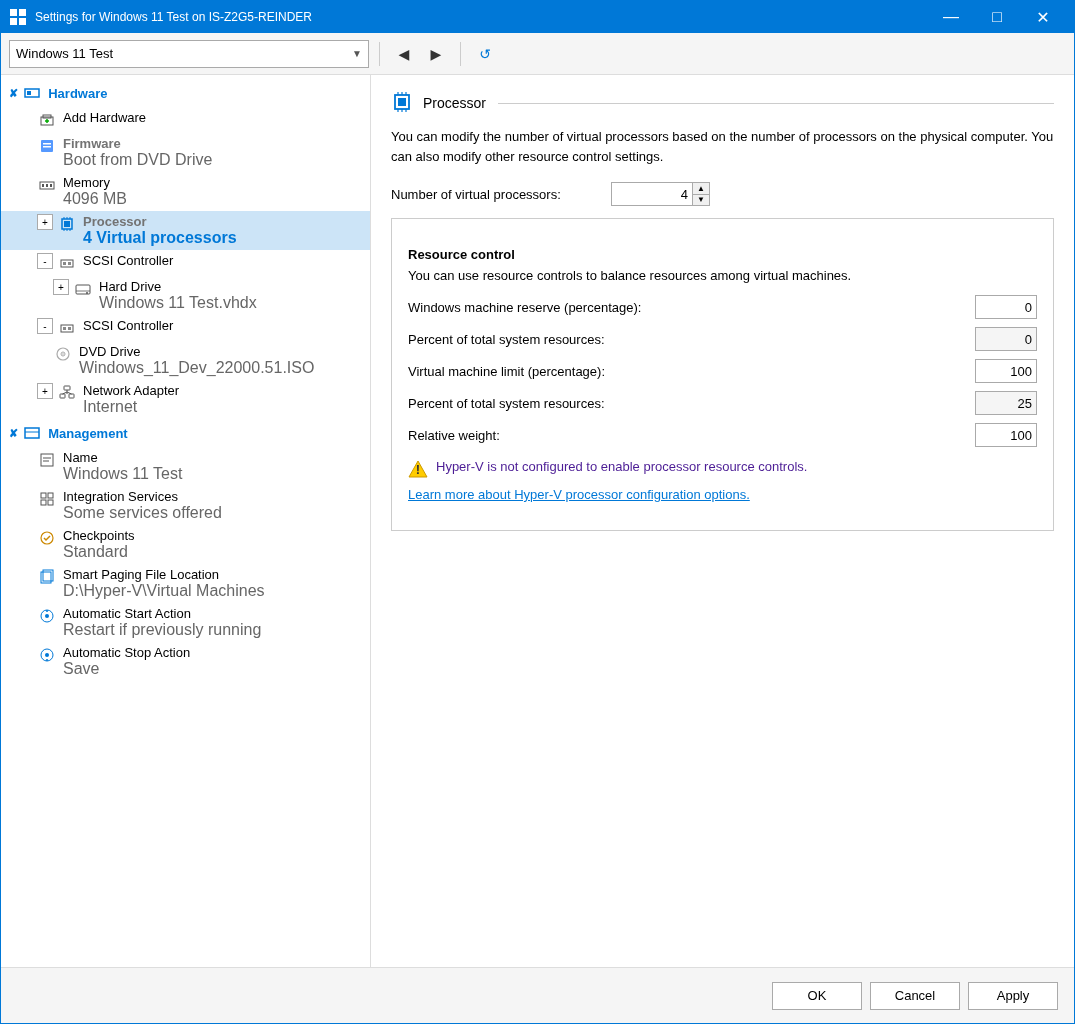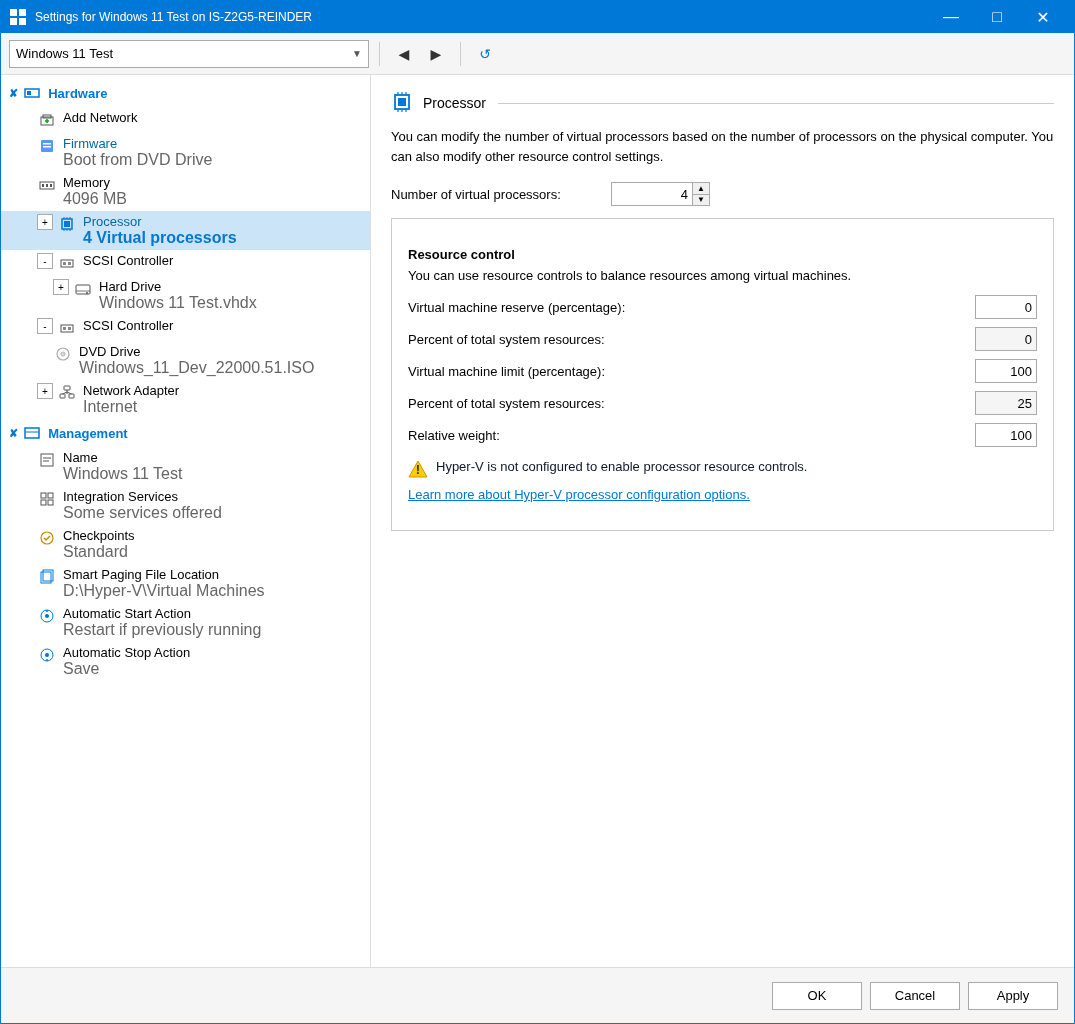--- a/index.html
+++ b/index.html
@@ -31,21 +31,21 @@
 
     
     .section-header { display: flex; align-items: center; padding: 4px 8px; cursor: pointer; color: #0078d7; font-weight: bold; font-size: 13px; }
     .section-header .chevron { margin-right: 4px; font-size: 11px; }
     .section-icon { width: 20px; height: 20px; margin-right: 6px; flex-shrink: 0; display: flex; align-items: center; justify-content: center; }
 
     .sidebar-item { padding: 3px 8px 3px 28px; cursor: pointer; display: flex; align-items: flex-start; }
     .sidebar-item.selected { background: #cce4f7; }
     .sidebar-item .item-icon { width: 20px; height: 20px; margin-right: 6px; flex-shrink: 0; display: flex; align-items: center; justify-content: center; }
     .sidebar-item .item-text { display: flex; flex-direction: column; }
-    .sidebar-item .item-name { color: #0369a1; font-weight: normal; }
+    .sidebar-item .item-name { color: #737373; font-weight: bold; }
     .sidebar-item .item-name.black { color: #000; font-weight: normal; }
     .sidebar-item .item-sub { color: #666; font-size: 16px; }
 
     .sidebar-item-indent1 { padding-left: 36px; }
     .sidebar-item-indent2 { padding-left: 52px; }
 
     .expand-btn { width: 16px; height: 16px; border: 1px solid #aaa; background: #fff; cursor: pointer; display: inline-flex; align-items: center; justify-content: center; font-size: 10px; margin-right: 4px; flex-shrink: 0; }
 
     
     .right-panel { flex: 1; padding: 16px 20px; overflow-y: auto; background: #fff; }
@@ -69,21 +69,21 @@
     .resource-control-title { font-weight: bold; font-size: 13px; margin-bottom: 6px; }
     .resource-control-desc { font-size: 13px; margin-bottom: 12px; color: #000; }
     .resource-row { display: flex; align-items: center; margin-bottom: 8px; }
     .resource-label { flex: 1; font-size: 13px; }
     .resource-value { border: 1px solid #aaa; background: #fff; }
     .resource-value input { width: 60px; height: 22px; border: none; outline: none; padding: 0 4px; font-size: 13px; text-align: right; background: #f5f5f5; }
     .resource-value input.editable { background: #fff; }
 
     .warning-row { display: flex; align-items: flex-start; margin-top: 12px; margin-bottom: 8px; }
     .warning-icon { width: 20px; height: 20px; margin-right: 8px; flex-shrink: 0; }
-    .warning-text { font-size: 13px; color: #0f172a; }
+    .warning-text { font-size: 13px; color: #4c1d95; }
 
     .learn-link { color: #0078d7; text-decoration: underline; cursor: pointer; font-size: 13px; }
 
     
     .footer { border-top: 1px solid #ddd; padding: 24px 16px; display: flex; justify-content: flex-end; gap: 8px; background: #f5f5f5; flex-shrink: 0; height: 56px; align-items: center; }
     .footer-btn { width: 90px; height: 28px; border: 1px solid #aaa; background: #fff; cursor: pointer; font-size: 13px; }
     .footer-btn.primary { }
 
     
     ::-webkit-scrollbar { width: 8px; }
@@ -142,21 +142,21 @@
       <div class="sidebar-item sidebar-item-indent1">
         <div class="item-icon">
           <svg width="16" height="16" viewBox="0 0 16 16">
               <rect x="2" y="5" width="12" height="8" fill="none" stroke="#555" stroke-width="1"></rect>
               <rect x="4" y="3" width="8" height="3" fill="none" stroke="#555" stroke-width="1"></rect>
               <line x1="8" y1="7" x2="8" y2="11" stroke="#00aa00" stroke-width="1.5"></line>
               <line x1="6" y1="9" x2="10" y2="9" stroke="#00aa00" stroke-width="1.5"></line>
             </svg>
         </div>
         <div class="item-text">
-          <span class="item-name black">Add Network</span>
+          <span class="item-name black">Add Hardware</span>
         </div>
       </div>
 
       <div class="sidebar-item sidebar-item-indent1">
         <div class="item-icon">
           <svg width="16" height="16" viewBox="0 0 16 16">
               <rect x="2" y="2" width="12" height="12" fill="#5599ff" rx="1"></rect>
               <rect x="4" y="5" width="8" height="1.5" fill="#fff"></rect>
               <rect x="4" y="8" width="8" height="1.5" fill="#fff"></rect>
             </svg>
@@ -405,21 +405,21 @@
           </div>
         </div>
       </div>
 
       <div class="resource-control-box">
         <div class="resource-control-title">Resource control</div>
         <div class="resource-control-desc">You can use resource controls to balance resources among virtual machines.</div>
 
         
         <div class="resource-row">
-          <span class="resource-label">Virtual machine reserve (percentage):</span>
+          <span class="resource-label">Windows machine reserve (percentage):</span>
           <div class="resource-value">
             <input type="text" class="editable" value="0" style="">
           </div>
         </div>
 
         
         <div class="resource-row">
           <span class="resource-label">Percent of total system resources:</span>
           <div class="resource-value">
             <input type="text" readonly="" value="0" style="">

